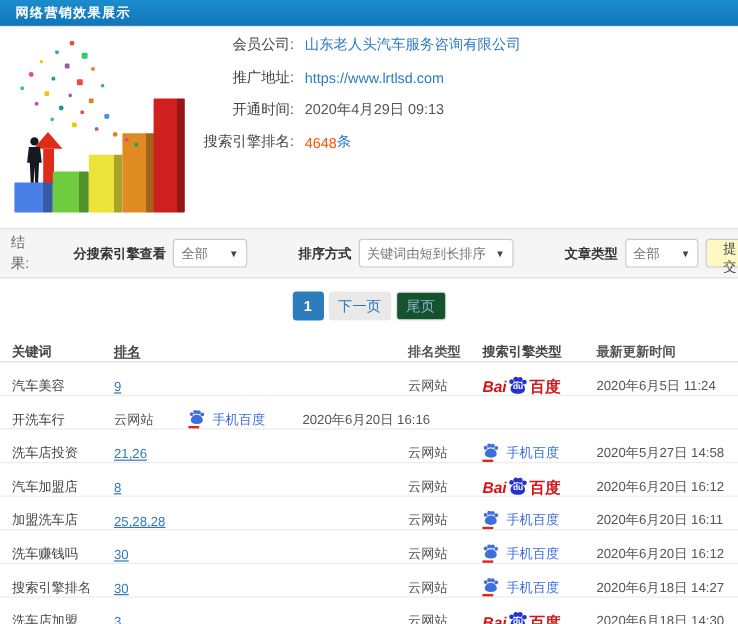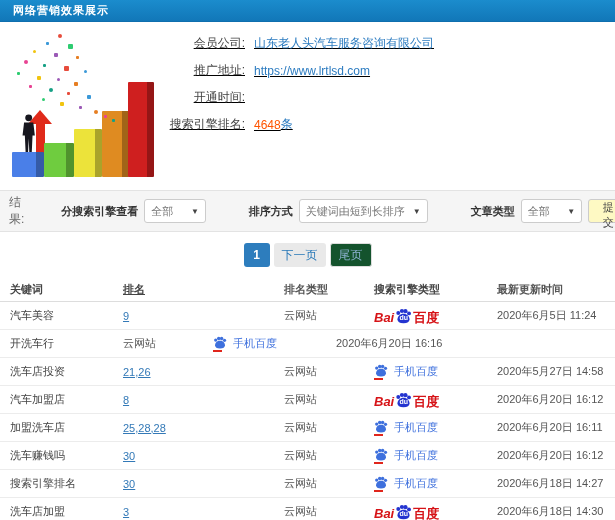--- a/index.html
+++ b/index.html
@@ -16,21 +16,21 @@
   .illu { position:absolute; left:0; top:0; width:185px; height:168px; overflow:hidden; }
   .bar { position:absolute; bottom:13px; border-radius:1px; }
   .dot { position:absolute; }
   .arrow { position:absolute; left:28px; top:88px; width:24px; height:44px; }
   .arrow .head { width:0; height:0; border-left:12px solid transparent;
     border-right:12px solid transparent; border-bottom:14px solid #e02a1a; }
   .arrow .stem { width:9px; height:30px; background:#e02a1a; margin-left:7.5px; }
   .person { position:absolute; }
   .person svg { display:block; height:100%; }
 
-  .info { position:absolute; left:155px; top:8px;text-decoration:underline; }
+  .info { position:absolute; left:155px; top:2px; }
   .info-row { display:flex; align-items:center; height:27px; font-size:12px; }
   .info-row .lbl { width:90px; text-align:right; color:#444; }
   .info-row .val { margin-left:9px; color:#555; }
   .info-row .val.link { color:#2b7bc0; cursor:pointer; }
   .info-row .num { margin-left:9px; color:#ff5400; }
   .info-row .suf { color:#2b7bc0; }
 
   
   .filterbar { height:42px; background:#f5f5f5; border-top:1px solid #e3e3e3;
     border-bottom:1px solid #e3e3e3; display:flex; align-items:center; padding:0 9px; }
@@ -49,22 +49,22 @@
   
   .pager { display:flex; justify-content:center; gap:4px; margin-top:11px; height:24px; }
   .pg { height:24px; min-width:26px; padding:0 8px; display:flex; align-items:center;
     justify-content:center; font-size:12px; border-radius:3px; cursor:pointer; }
   .pg.active { background:#2d7dbd; color:#fff; font-weight:bold; }
   .pg.next { background:#e9e9e9; color:#2878b8; font-weight:normal; }
   .pg.last { background:#14532d; border:1px solid #ddd; color:#8fb3d2; }
 
   
   .table { margin-top:11px; }
-  .trow { display:flex; align-items:center; height:28px; border-bottom:1px solid #ececec;
-    font-size:11px; padding-left:10px;gap:28px; }
+  .trow { display:flex; align-items:flex-end; height:28px; border-bottom:1px solid #ececec;
+    font-size:11px; padding-left:10px; }
   .trow.head { height:24px; font-weight:bold; color:#444; border-bottom:1px solid #ddd; }
   .c-kw   { width:85px; color:#444; }
   .c-rank { flex:1; color:#3379b7;text-decoration:underline; }
   .trow.head .c-rank { color:#444; }
   .c-type { width:62px; color:#555; }
   .c-eng  { width:95px; display:flex; align-items:center; }
   .trow.head .c-eng { display:block; color:#444; }
   .c-time { width:118px; color:#555; }
 
   
@@ -145,20 +145,21 @@
     <div class="info-row">
       <span class="lbl">会员公司:</span>
       <span class="val link">山东老人头汽车服务咨询有限公司</span>
     </div>
     <div class="info-row">
       <span class="lbl">推广地址:</span>
       <span class="val link">https://www.lrtlsd.com</span>
     </div>
     <div class="info-row">
       <span class="lbl">开通时间:</span>
+      <span class="val">2020年4月29日 09:13</span>
     </div>
     <div class="info-row">
       <span class="lbl">搜索引擎排名:</span>
       <span class="num">4648</span>
       <span class="suf">条</span>
     </div>
   </div>
 </div>
 
 <div class="filterbar">

